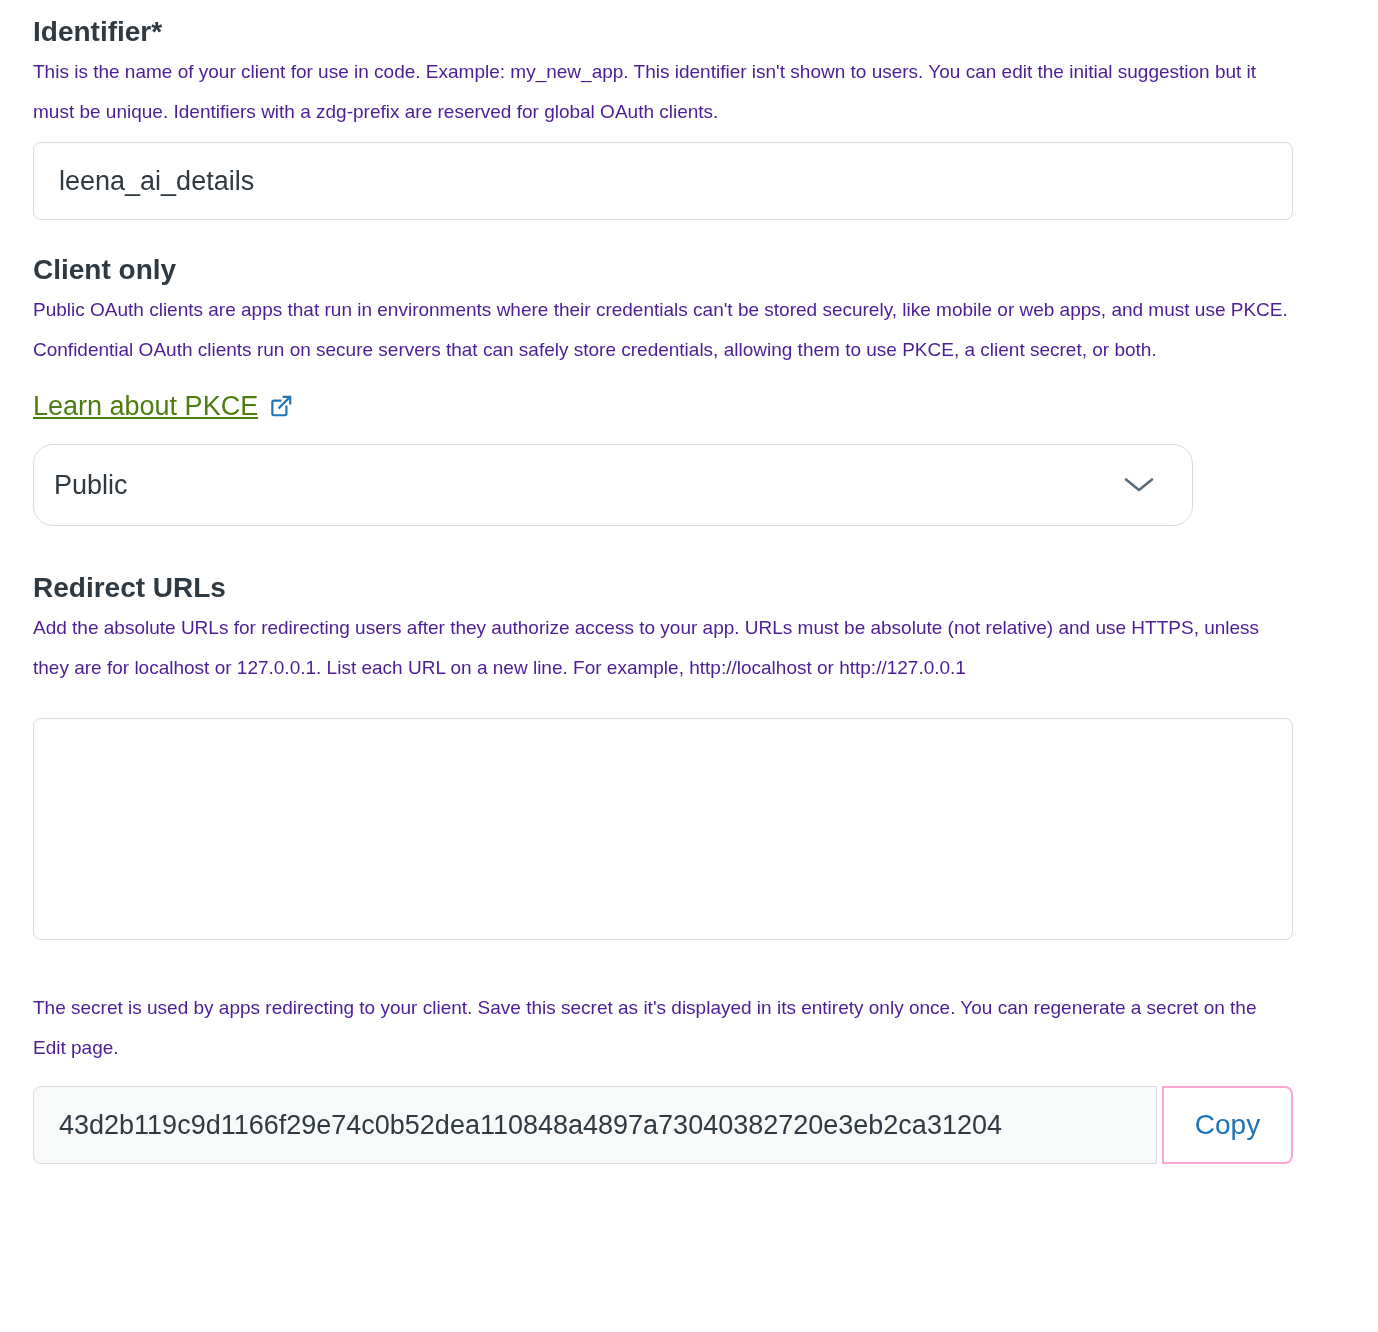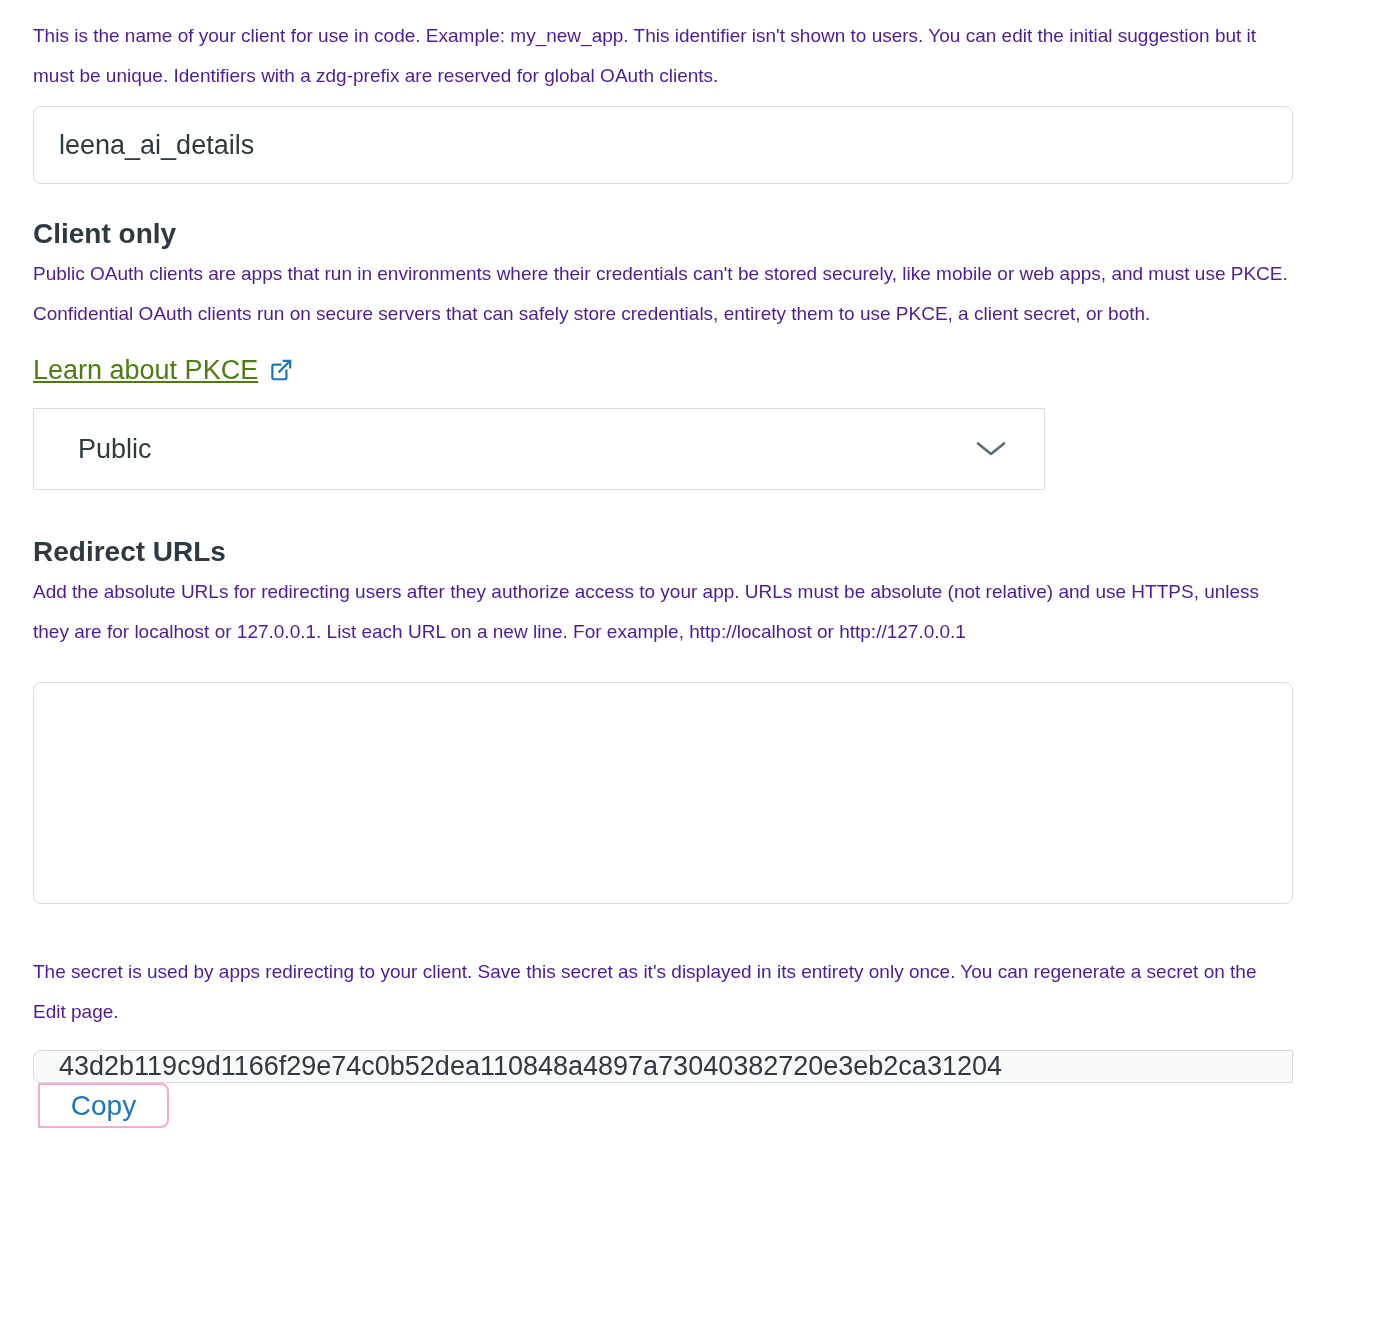--- a/index.html
+++ b/index.html
@@ -59,29 +59,29 @@
     font-size: 27px;
     color: #4d7c0f;
     cursor: pointer;
     text-decoration: none;
     margin-top: 16px;
   }
   .pkce-link .link-text { text-decoration: underline; }
   .pkce-link svg { margin-left: 10px; display: inline-block; }
 
   .select-box {
-    width: 1012px;
+    width: 1160px;
     height: 82px;
     border: 1px solid #d8dcde;
-    border-radius: 1px;
+    border-radius: 20px;
     background: #ffffff;
     display: flex;
     align-items: center;
     justify-content: space-between;
-    padding: 0 38px 0 44px;
+    padding: 0 38px 0 20px;
     cursor: pointer;
     margin-bottom: 46px;
   }
   .select-box .select-value {
     font-size: 27px;
     color: #2f3941;
   }
 
   .redirect-textarea {
     display: block;
@@ -97,21 +97,20 @@
     color: #2f3941;
     padding: 20px 25px;
     margin-bottom: 48px;
   }
 
   .secret-row {
     display: flex;
     align-items: stretch;
     width: 1260px;
     height: 78px;
-    flex-direction: column;
   }
   .secret-input {
     flex: 1;
     height: 78px;
     border: 1px solid #d8dcde;
     border-radius: 8px 0 0 8px;
     background: #f8f9f9;
     font-family: inherit;
     font-size: 27px;
     color: #2f3941;
@@ -132,25 +131,26 @@
     display: flex;
     align-items: center;
     justify-content: center;
   }
 </style>
 </head>
 <body>
 
 <div class="page">
 
+  <div class="field-label">Identifier*</div>
   <p class="field-desc desc-identifier">This is the name of your client for use in code. Example: my_new_app. This identifier isn't shown to users. You can edit the initial suggestion but it must be unique. Identifiers with a zdg-prefix are reserved for global OAuth clients.</p>
   <input class="text-input identifier-input" type="text" value="leena_ai_details" style="">
 
   <div class="field-label">Client only</div>
-  <p class="field-desc desc-clientkind">Public OAuth clients are apps that run in environments where their credentials can't be stored securely, like mobile or web apps, and must use PKCE. Confidential OAuth clients run on secure servers that can safely store credentials, entirety them to use PKCE, a client secret, or both.</p>
+  <p class="field-desc desc-clientkind">Public OAuth clients are apps that run in environments where their credentials can't be stored securely, like mobile or web apps, and must use PKCE. Confidential OAuth clients run on secure servers that can safely store credentials, allowing them to use PKCE, a client secret, or both.</p>
   <div class="link-row">
     <a class="pkce-link">
       <span class="link-text">Learn about PKCE</span>
       <svg width="26" height="26" viewBox="0 0 24 24" fill="none" stroke="#1f73b7" stroke-width="2" stroke-linecap="square">
         <path d="M17 12.5 V19 a1.5 1.5 0 0 1 -1.5 1.5 H5.5 A1.5 1.5 0 0 1 4 19 V8.5 A1.5 1.5 0 0 1 5.5 7 H11.5"></path>
         <polyline points="14.5 3.5 20.5 3.5 20.5 9.5"></polyline>
         <line x1="10.5" y1="13.5" x2="20" y2="4"></line>
       </svg>
     </a>
   </div>

